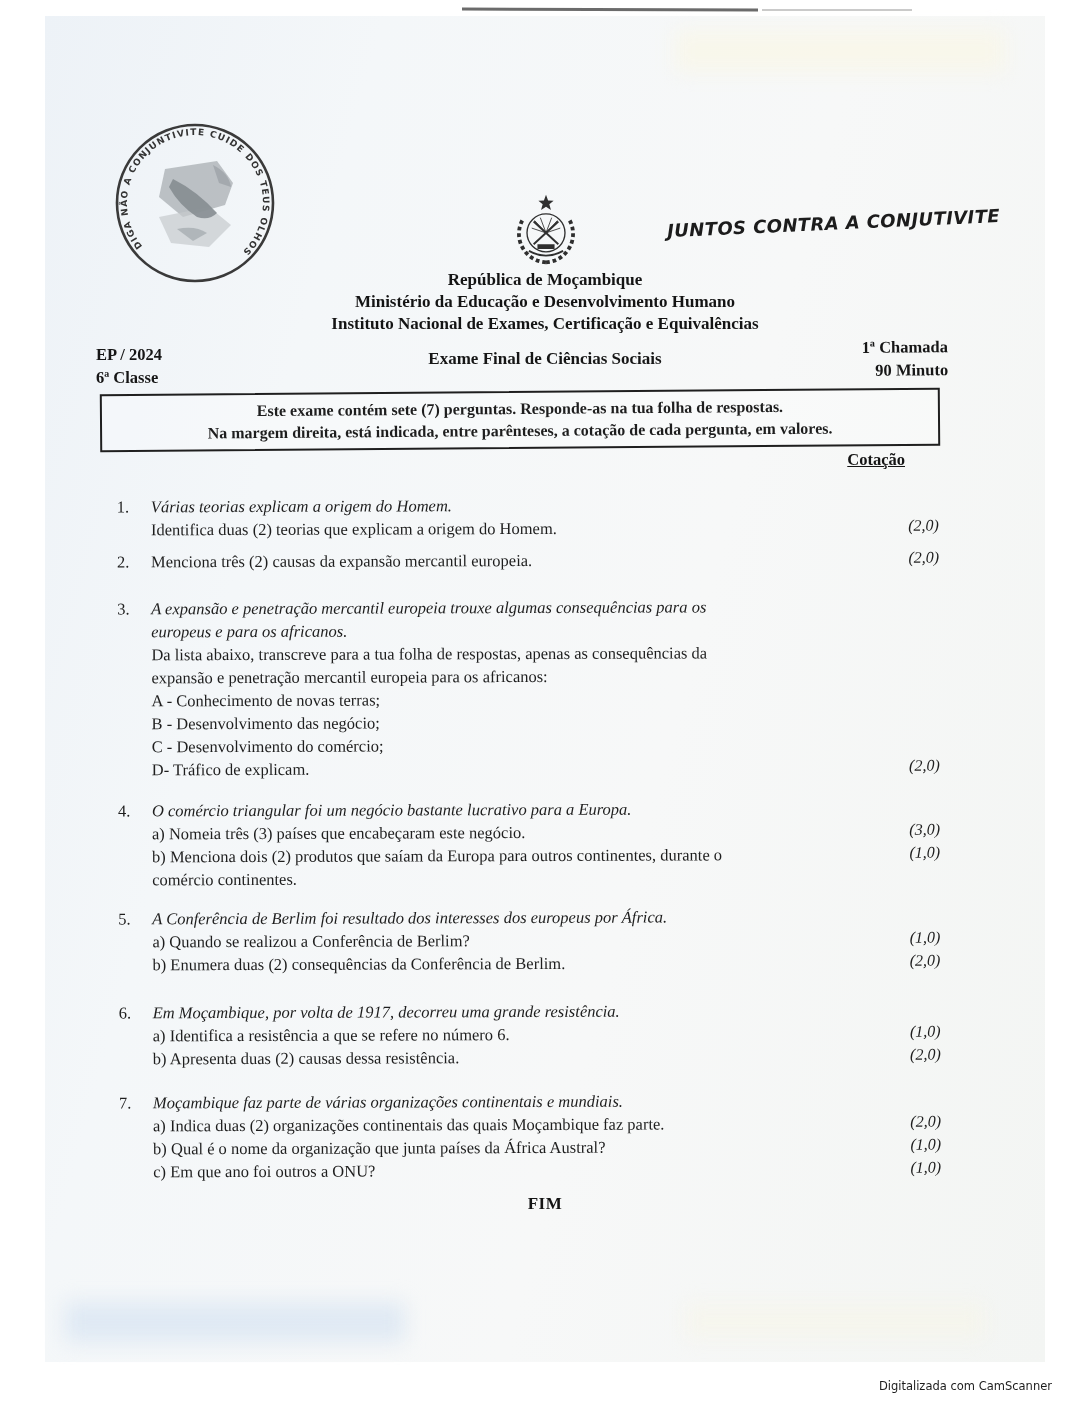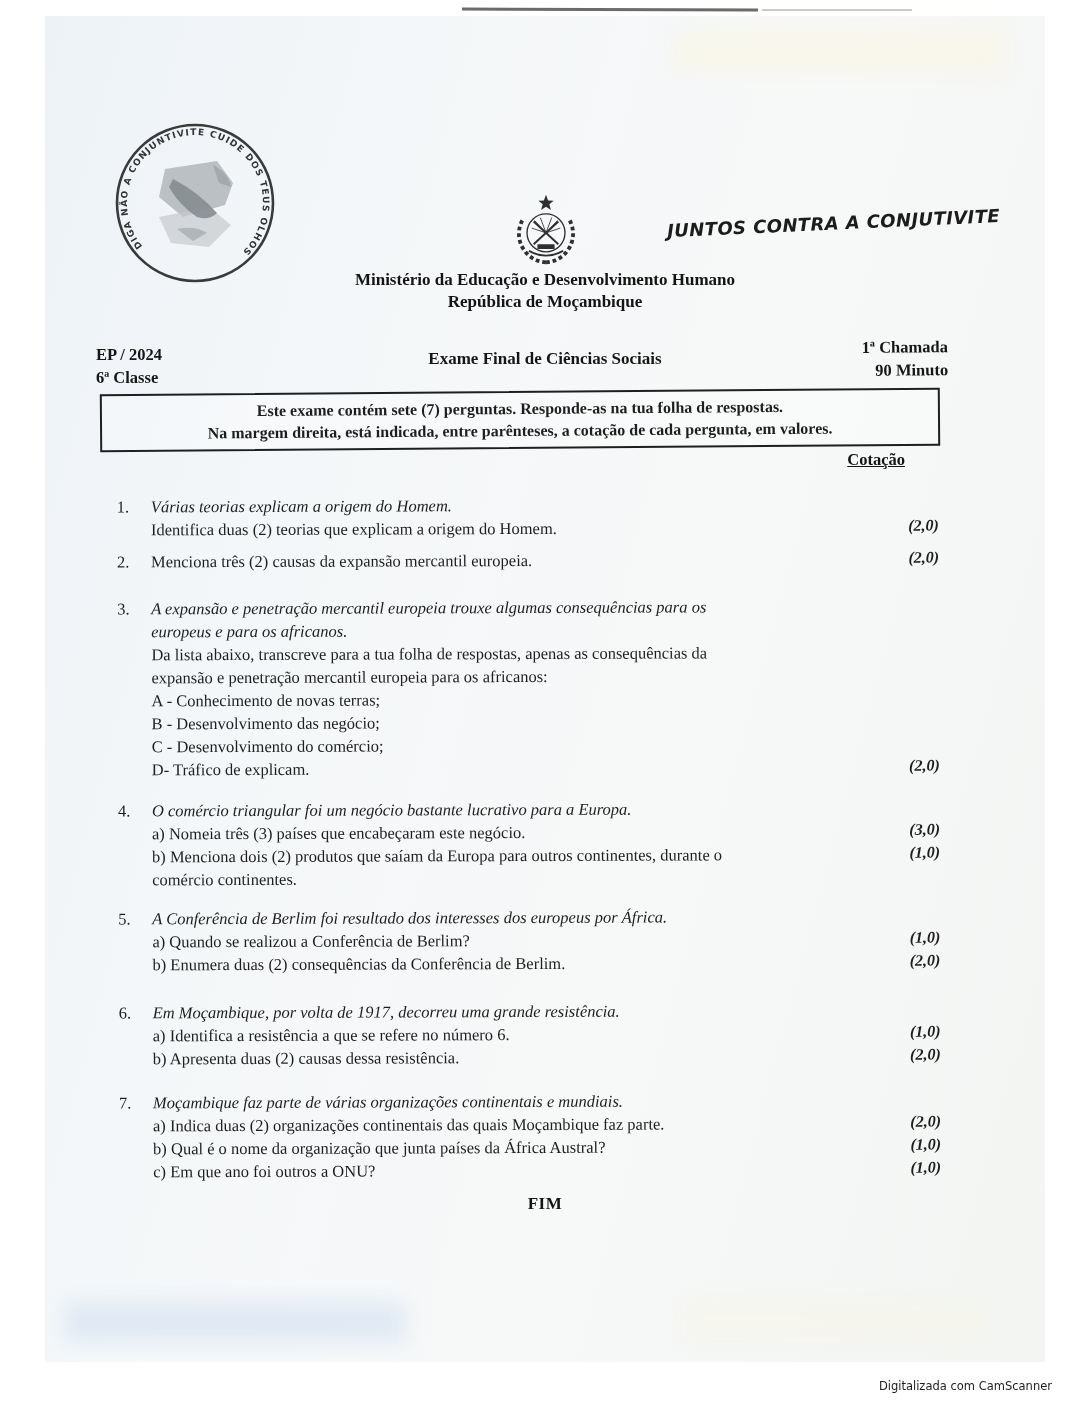--- a/index.html
+++ b/index.html
@@ -51,21 +51,21 @@
   .question:nth-child(3){margin-top:24px;}
   .question:nth-child(4){margin-top:18px;}
   .question:nth-child(5){margin-top:16px;}
   .question:nth-child(6){margin-top:25px;}
   .question:nth-child(7){margin-top:21px;}
   .qnum{width:34px;flex:0 0 34px;font-size:16.5px;line-height:23px;}
   .qbody{flex:1;}
   .qrow{position:relative;line-height:23px;white-space:nowrap;}
   .qtext{font-size:16.5px;}
   .qtext.it{font-style:italic;}
-  .cot{position:absolute;right:0;top:-2px;font-style:italic;font-weight:700;font-size:16px;}
+  .cot{position:absolute;right:0;top:-2px;font-style:italic;font-weight:400;font-size:16px;}
 
   #fim{position:absolute;left:0;top:1178px;width:100%;text-align:center;
        font-weight:bold;font-size:17px;letter-spacing:.5px;color:#141414;}
 
   #watermark{position:absolute;right:36px;top:1379px;font-family:"DejaVu Sans",sans-serif;
        font-size:11.5px;color:#1c1c1c;}
 </style>
 </head>
 <body>
 
@@ -101,22 +101,23 @@
         <path d="M40 43 L28 30 M40 43 L34 27 M40 43 L46 27 M40 43 L52 30 M40 43 L25 38 M40 43 L55 38" stroke-width=".9"></path>
         <path d="M27 31 L53 55 M53 31 L27 55" stroke-width="2"></path>
         <path d="M31 55 h18 v5 h-18 Z" fill="#2f2f2f" stroke-width="0"></path>
         <path d="M22 62 Q40 72 58 62" stroke-width="2"></path>
       </g>
     </svg>
 
     <div id="slogan">JUNTOS CONTRA A CONJUTIVITE</div>
 
     <div id="header">
+      <div>República de Moçambique</div>
       <div>Ministério da Educação e Desenvolvimento Humano</div>
-      <div>República de Moçambique</div>
+      <div>Instituto Nacional de Exames, Certificação e Equivalências</div>
     </div>
 
     <div class="meta" id="exam-code">EP / 2024</div>
     <div class="meta" id="grade">6ª Classe</div>
     <div class="meta" id="exam-title">Exame Final de Ciências Sociais</div>
     <div class="meta" id="right-meta">
       <div>1ª Chamada</div>
       <div>90 Minuto</div>
     </div>
 

